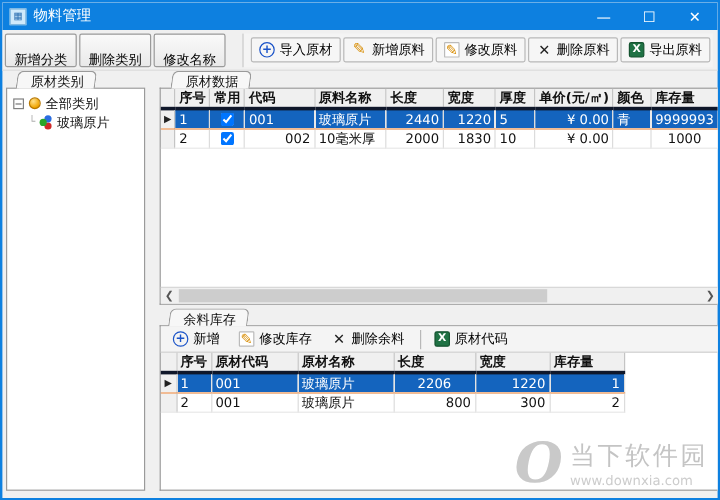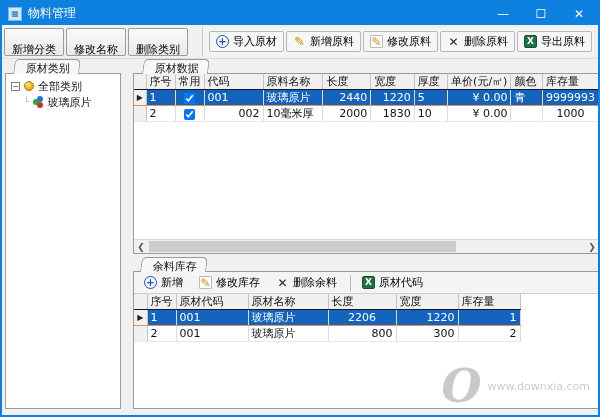--- a/index.html
+++ b/index.html
@@ -42,21 +42,21 @@
 
   
   .pane-top { position:absolute; left:131px; top:71px; width:466px; height:181px; background:#fff; border:1px solid #9a9a9a; border-right:none; }
   .pane-bottom { position:absolute; left:131px; top:269px; width:466px; bottom:6px; background:#fff; border:1px solid #9a9a9a; border-right:none; }
   .sub-toolbar { height:22px; background:#f4f4f4; border-bottom:1px solid #d0d0d0; display:flex; align-items:center; padding-left:3px; }
   .sub-toolbar .btn-flat { background:transparent; border:1px solid transparent; }
   .vsep { width:1px; height:16px; background:#b8b8b8; margin:0 4px; }
 
   
   table.grid { border-collapse:collapse; table-layout:fixed; font-size:11px; }
-  table.grid th { background:#f0f0f0; font-weight:normal; text-align:left; height:15px; padding:0 3px; border-right:1px solid #c4c4c4; border-bottom:1px solid #0f172a; overflow:hidden; white-space:nowrap;margin-top:20px; }
+  table.grid th { background:#f0f0f0; font-weight:bold; text-align:left; height:15px; padding:0 3px; border-right:1px solid #c4c4c4; border-bottom:3px solid #0f172a; overflow:hidden; white-space:nowrap;margin-top:20px; }
   table.grid td { height:15px; padding:0 3px; border-right:1px solid #dcdcdc; border-bottom:1px solid #e8e8e8; overflow:hidden; white-space:nowrap; background:#fff; }
   table.grid .selcol { background:#f0f0f0; border-right:1px solid #c4c4c4; text-align:center; font-size:8px; color:#222; padding:0; }
   table.grid tr.sel td { background:#1464be; color:#fff; border-top:1px solid #e89050; border-bottom:1px solid #e89050; }
   table.grid tr.sel td.selcol { background:#f0f0f0; color:#222; }
   table.grid input[type=checkbox] { width:11px; height:11px; vertical-align:middle; }
 
   
   .hscroll { position:absolute; left:0; right:0; bottom:0; height:14px; background:#f0f0f0; border-top:1px solid #d8d8d8; }
   .hs-arrow { position:absolute; top:0; width:14px; height:13px; color:#555; font-size:9px; display:flex; align-items:center; justify-content:center; }
   .hs-thumb { position:absolute; left:15px; top:1px; width:307px; height:11px; background:#cdcdcd; }
@@ -77,22 +77,22 @@
     <span class="title-text">物料管理</span>
     <div class="win-controls">
       <div class="win-btn">—</div>
       <div class="win-btn">☐</div>
       <div class="win-btn">✕</div>
     </div>
   </div>
 
   <div class="toolbar">
     <button class="btn-classic">新增分类</button>
+    <button class="btn-classic">删除类别</button>
     <button class="btn-classic">修改名称</button>
-    <button class="btn-classic">删除类别</button>
     <div class="tb-group2">
       <button class="btn-flat">
         <span class="ic ic-plus">+</span>
         <span>导入原材</span>
       </button>
       <button class="btn-flat">
         <span class="ic ic-pencil">✎</span>
         <span>新增原料</span>
       </button>
       <button class="btn-flat">
@@ -258,17 +258,18 @@
             <td style="text-align: right;">300</td>
             <td style="text-align: right;">2</td>
           </tr>
         </tbody>
       </table>
   </div>
 
   <div class="watermark">
     <span class="wm-logo">O</span>
     <span>
+      <div class="wm-site">当下软件园</div>
       <div class="wm-url">www.downxia.com</div>
     </span>
   </div>
 
 </div>
 
 </body></html>

